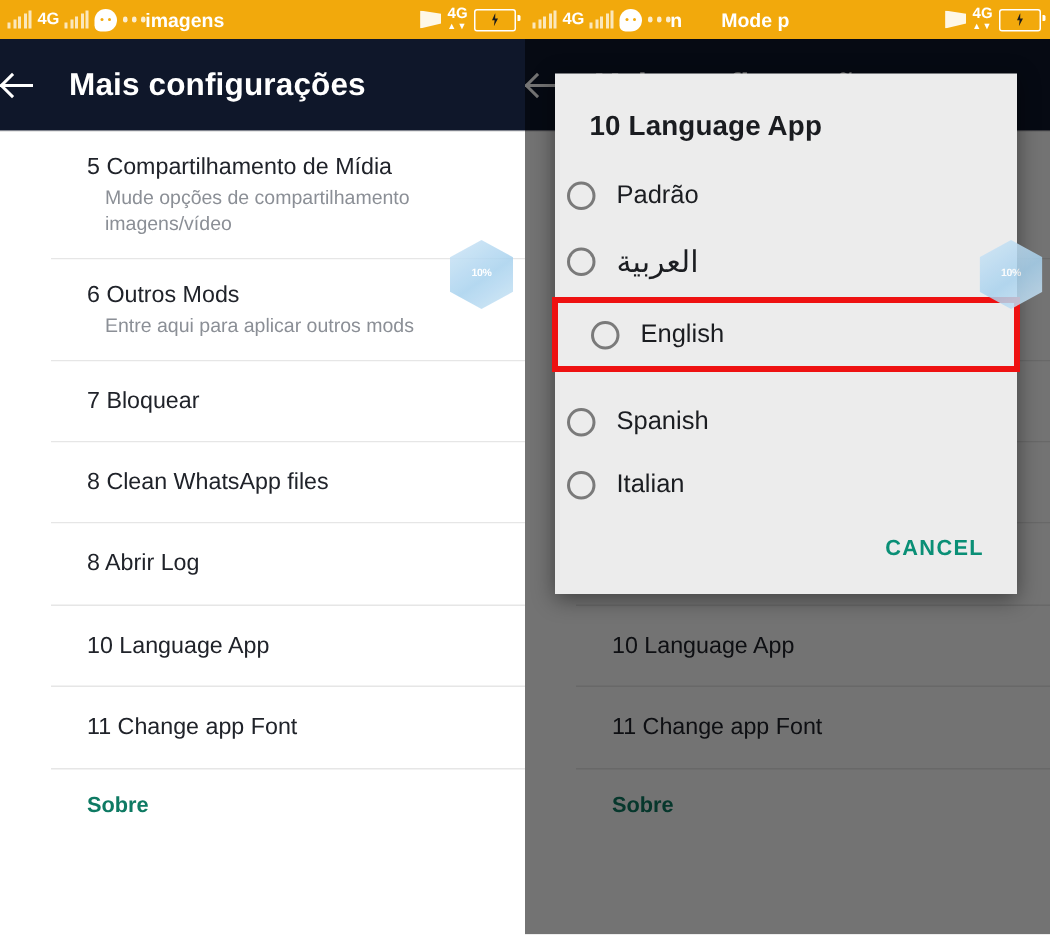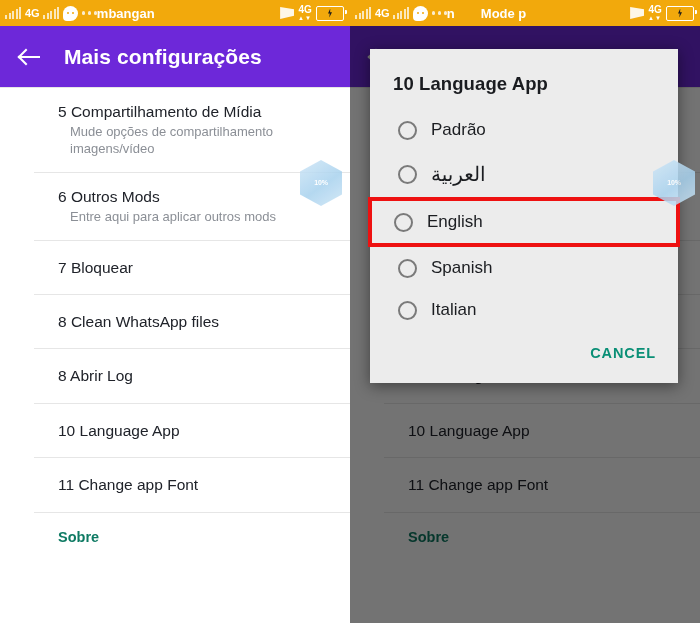--- a/index.html
+++ b/index.html
@@ -164,24 +164,23 @@
   .bolt {
     width: 5px;
     height: 9px;
     background: #1c1c1c;
     clip-path: polygon(55% 0, 10% 55%, 45% 55%, 35% 100%, 90% 42%, 52% 42%);
   }
 
   
   .appbar {
     height: 61px;
-    background: #6d28d9;
-    display: flex;
-    align-items: center;
-    padding-left: 18px;
+    background: #0f172a;
+    display: flex;
+    align-items: center;
     gap: 22px;
     position: relative;
     z-index: 1;
   }
   .back-arrow {
     width: 24px;
     height: 24px;
     position: relative;
     flex: 0 0 auto;
     cursor: pointer;
@@ -298,21 +297,21 @@
     font-size: 18.5px;
     font-weight: bold;
     color: #1a1c20;
     padding: 24px 0 14px 23px;
     letter-spacing: .1px;
   }
   .opt {
     display: flex;
     align-items: center;
     gap: 14px;
-    padding: 11px 0 11px 28px;
+    padding: 11px 0 11px 8px;
     cursor: pointer;
     position: relative;
   }
   .radio {
     width: 19px;
     height: 19px;
     border-radius: 50%;
     border: 2px solid #7a7a7a;
     box-sizing: border-box;
     flex: 0 0 auto;
@@ -335,21 +334,21 @@
     font-size: 17px;
     color: #1b1d21;
   }
   .opt-label.rtl {
     direction: rtl;
     font-size: 20px;
   }
   .opt.highlighted {
     outline: 4px solid #ee1111;
     outline-offset: 0px;
-    margin: 4px 2px 4px 2px;
+    margin: 4px 2px 16px 2px;
     padding-left: 22px;
   }
   .dialog-actions {
     display: flex;
     justify-content: flex-end;
     padding: 14px 22px 16px 0;
     text-align: right;
   }
   .cancel-btn {
     font-size: 14.5px;
@@ -384,21 +383,21 @@
             <i></i>
           </span>
         <span class="chat-bubble"></span>
         <span class="dots">
             <span></span>
             <span></span>
             <span></span>
           </span>
       </div>
       <div class="sb-mid">
-        <span class="sb-text">mbangan</span>
+        <span class="sb-text">imagens</span>
       </div>
       <div class="sb-right">
         <span class="flag-ico"></span>
         <span class="net4g">
           <b>4G</b>
           <span class="updn">▲▼</span>
         </span>
         <span class="battery">
             <span class="bolt"></span>
           </span>

